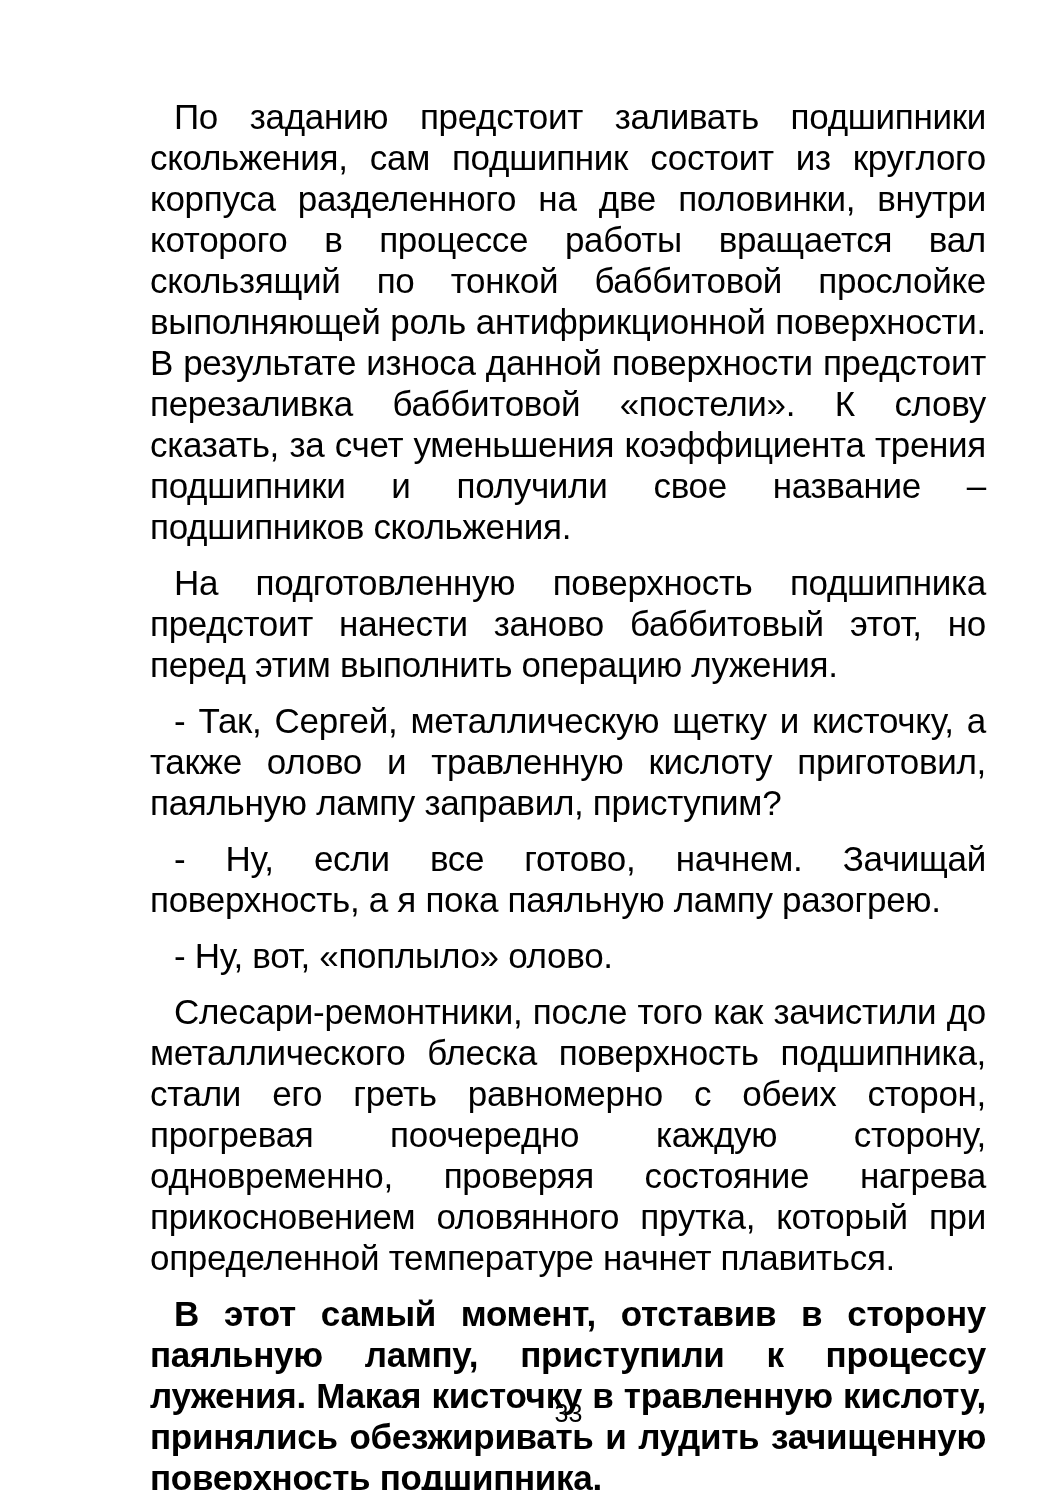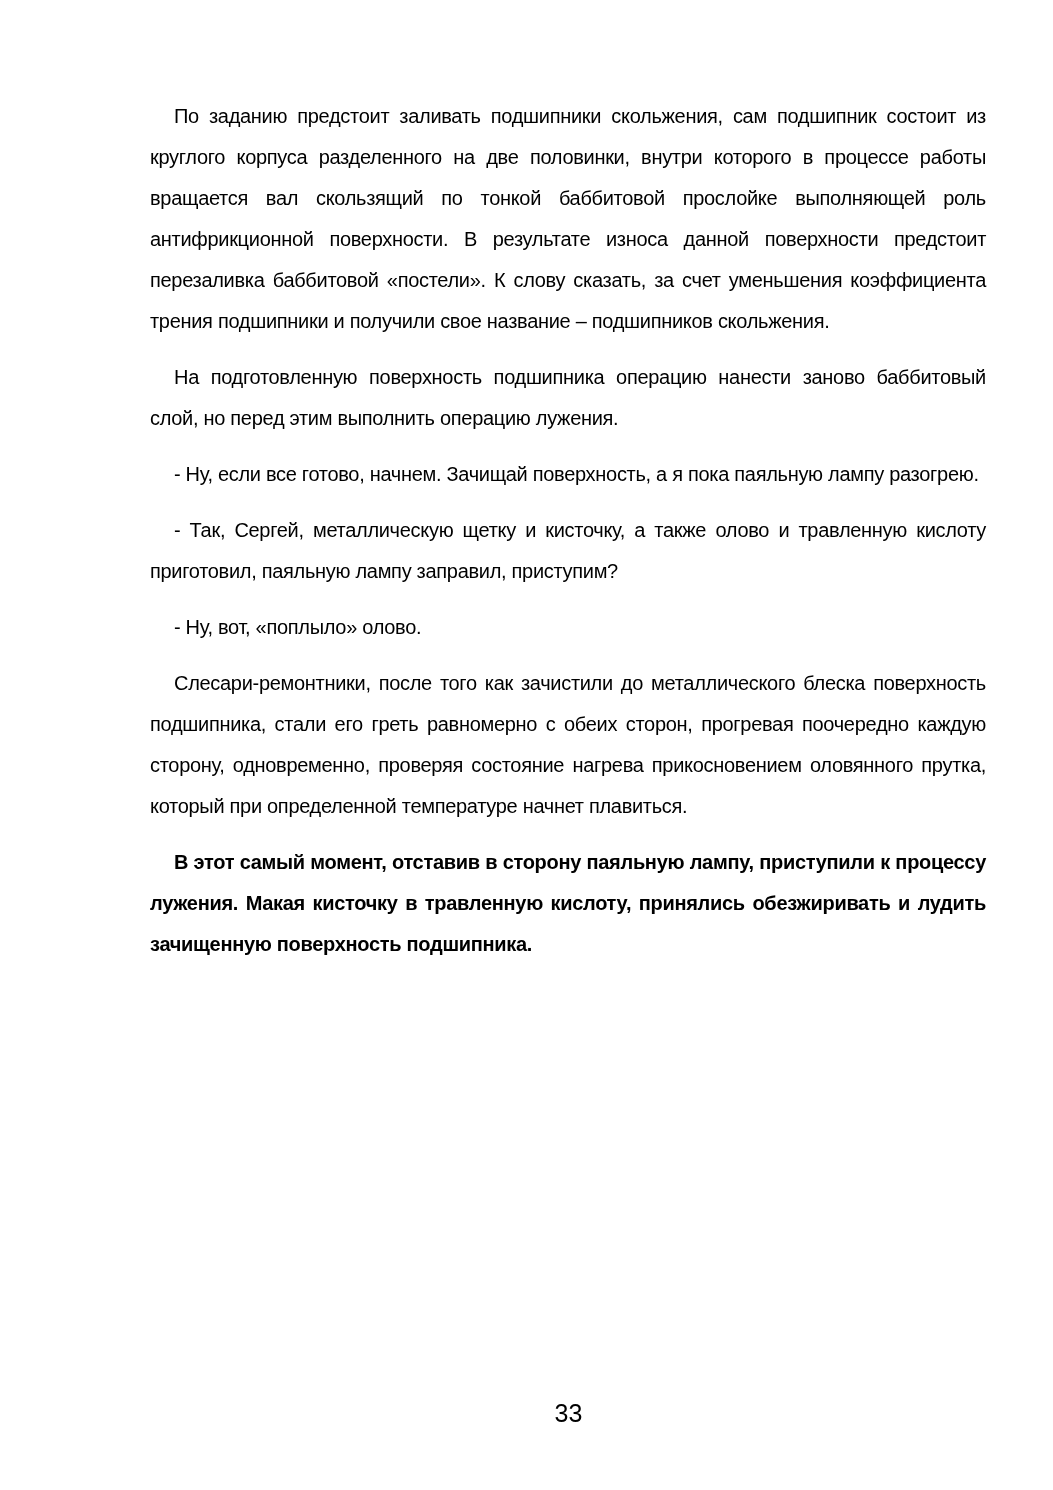--- a/index.html
+++ b/index.html
@@ -20,21 +20,21 @@
       inset: 0;
     }
     .content {
       position: absolute;
       top: 96px;
       left: 150px;
       right: 66px;
     }
     .para {
       margin: 0 1px 15px 0;
-      font-size: 20px;
+      font-size: 35px;
       line-height: 41px;
       text-align: justify;
       text-indent: 24px;
       letter-spacing: -0.3px;
       color: #000000;
     }
     .para:last-child {
       margin-bottom: 0;
       font-weight: bold;
     }
@@ -51,23 +51,23 @@
       color: #000000;
       text-align: right;
     }
   </style>
 </head>
 <body style="background: rgb(255, 255, 255); color: rgb(0, 0, 0);">
 
 <div class="page">
   <div class="content">
     <p class="para">По заданию предстоит заливать подшипники скольжения, сам подшипник состоит из круглого корпуса разделенного на две половинки, внутри которого в процессе работы вращается вал скользящий по тонкой баббитовой прослойке выполняющей роль антифрикционной поверхности. В результате износа данной поверхности предстоит перезаливка баббитовой «постели». К слову сказать, за счет уменьшения коэффициента трения подшипники и получили свое название – подшипников скольжения.</p>
-    <p class="para">На подготовленную поверхность подшипника операцию нанести заново баббитовый слой, но перед этим выполнить операцию лужения.</p>
+    <p class="para">На подготовленную поверхность подшипника предстоит нанести заново баббитовый этот, но перед этим выполнить операцию лужения.</p>
+    <p class="para">- Так, Сергей, металлическую щетку и кисточку, а также олово и травленную кислоту приготовил, паяльную лампу заправил, приступим?</p>
     <p class="para">- Ну, если все готово, начнем. Зачищай поверхность, а я пока паяльную лампу разогрею.</p>
-    <p class="para">- Так, Сергей, металлическую щетку и кисточку, а также олово и травленную кислоту приготовил, паяльную лампу заправил, приступим?</p>
     <p class="para">- Ну, вот, «поплыло» олово.</p>
     <p class="para">Слесари-ремонтники, после того как зачистили до металлического блеска поверхность подшипника, стали его греть равномерно с обеих сторон, прогревая поочередно каждую сторону, одновременно, проверяя состояние нагрева прикосновением оловянного прутка, который при определенной температуре начнет плавиться.</p>
     <p class="para">В этот самый момент, отставив в сторону паяльную лампу, приступили к процессу лужения. Макая кисточку в травленную кислоту, принялись обезжиривать и лудить зачищенную поверхность подшипника.</p>
   </div>
   <div class="footer">
     <span class="page-number">33</span>
   </div>
 </div>
 
 </body></html>

